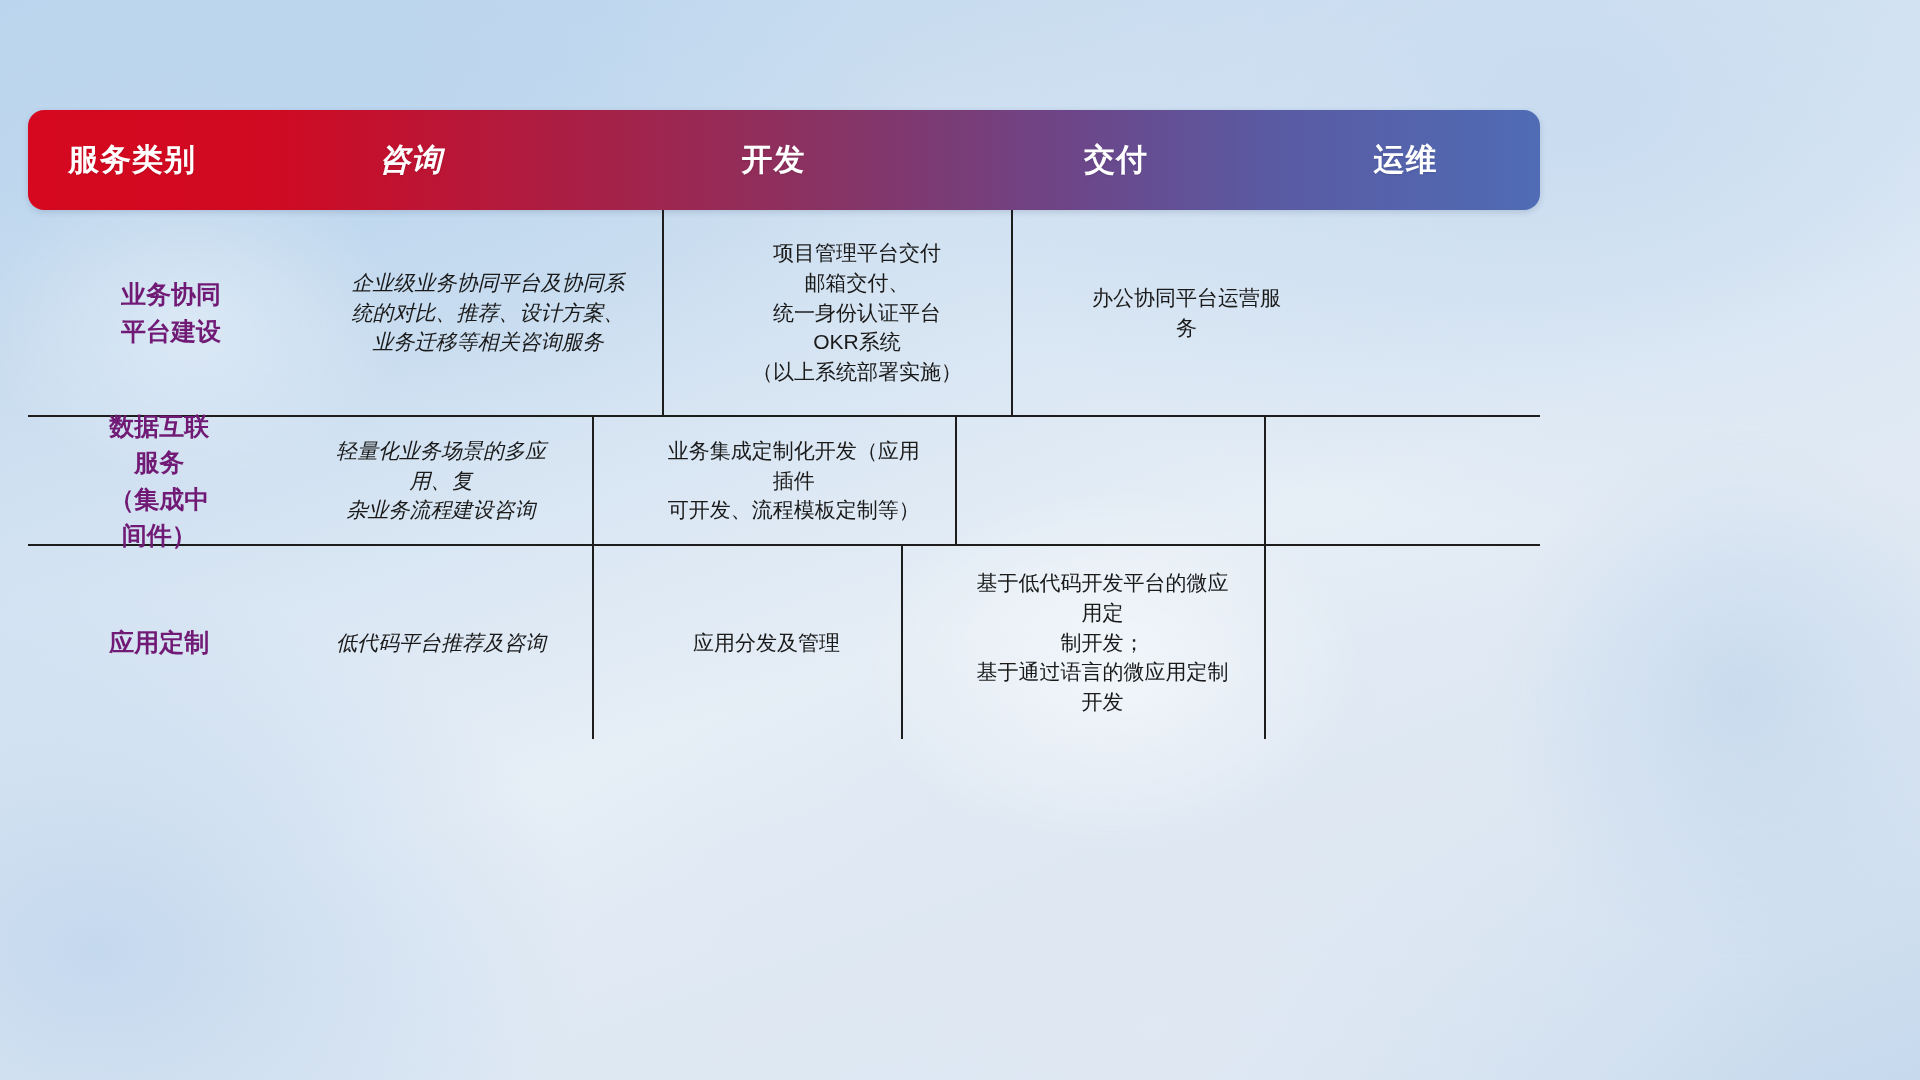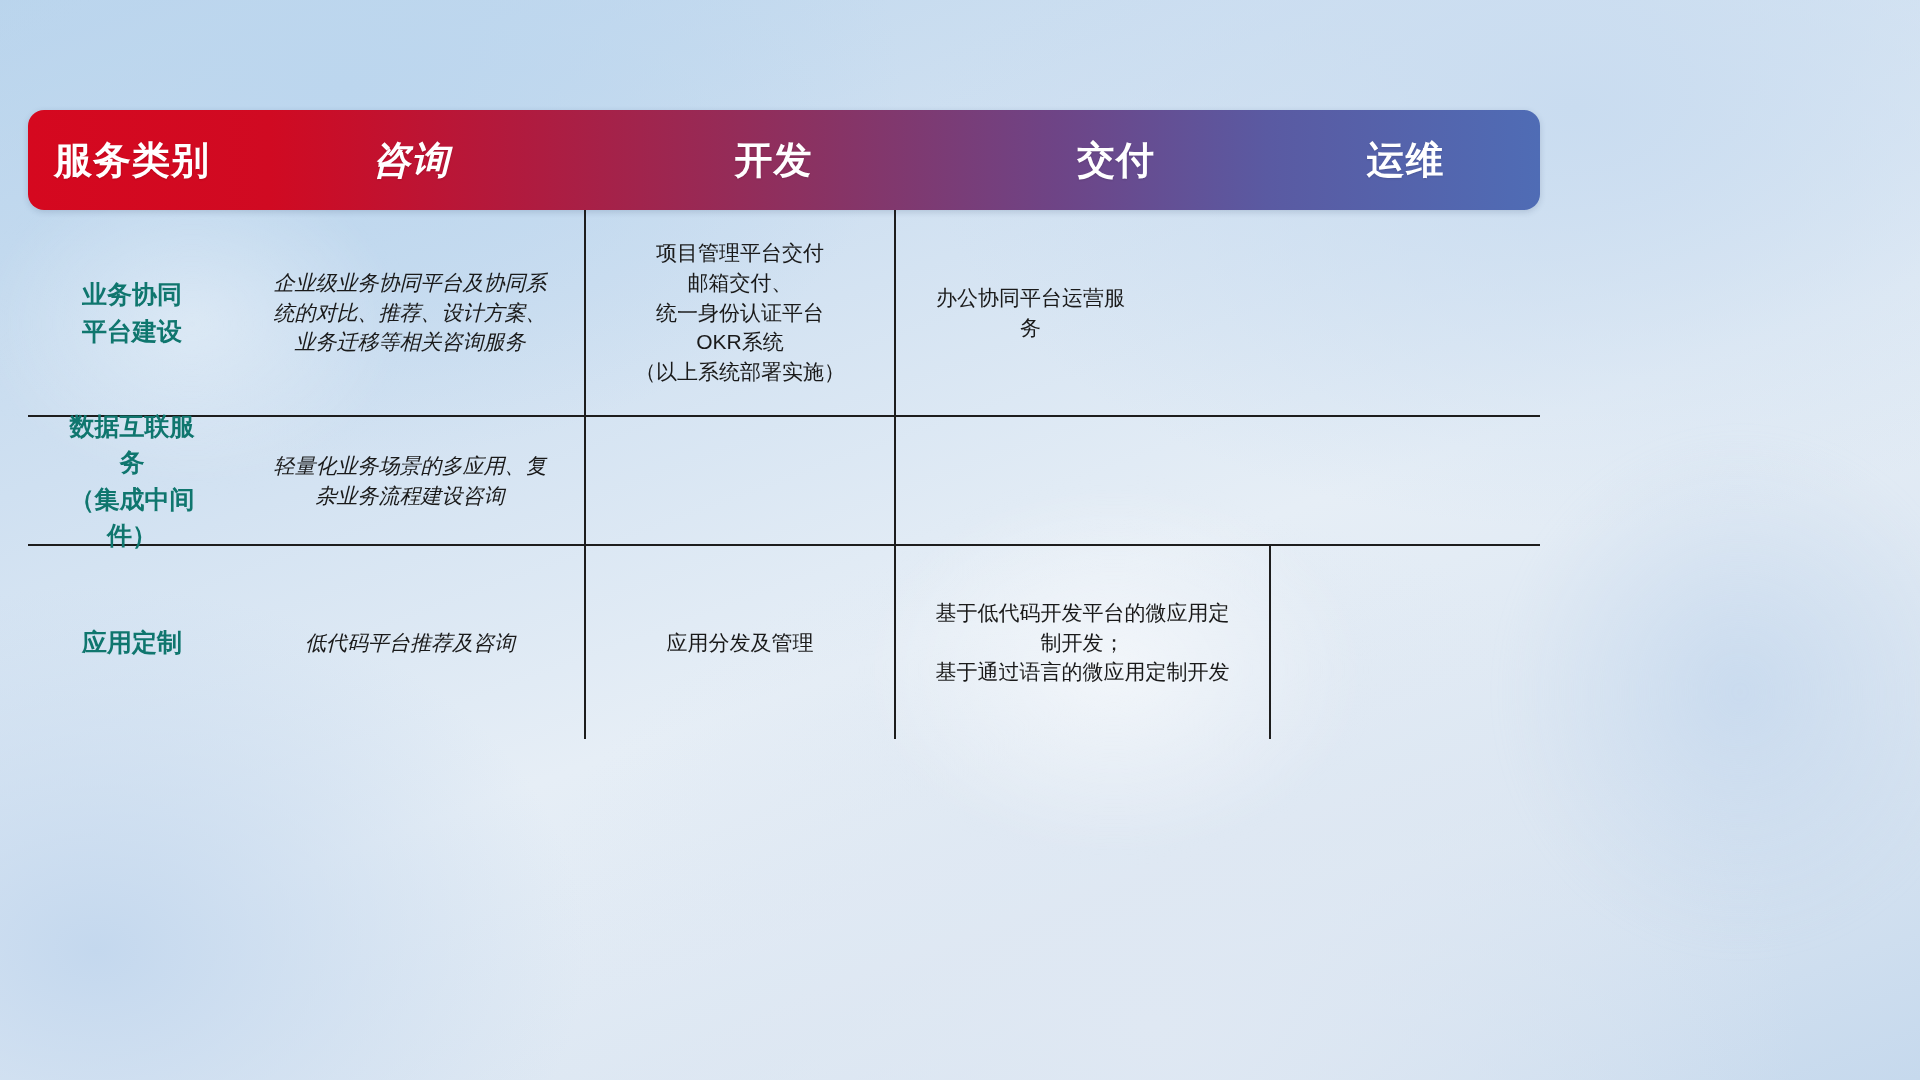--- a/index.html
+++ b/index.html
@@ -73,21 +73,21 @@
         #6e4486 68%,
         #5a5aa2 82%,
         #4f6cb5 100%);
     box-shadow: 0 2px 6px rgba(40,60,100,0.18);
   }
   .header-cell {
     display: flex;
     align-items: center;
     justify-content: center;
     color: #ffffff;
-    font-size: 38px;
+    font-size: 31px;
     font-weight: bold;
     letter-spacing: 1px;
     text-shadow: 0 1px 2px rgba(0,0,0,0.12);
     box-sizing: border-box;
   }
 
   
   .body-grid {
     border-top: 0;
   }
@@ -106,25 +106,26 @@
     box-sizing: border-box;
     display: flex;
     align-items: center;
     justify-content: center;
     text-align: center;
     padding: 6px 32px;
     font-size: 21px;
     line-height: 1.42;
     color: #1a1a1a;
     border-right: 2px solid #1d1d1d;
+    margin-left: 39px;
   }
   .cell:last-child { border-right: 0; }
   .cell.cat {
     border-right: 0;
-    color: #0f766e;
+    color: #701a75;
     font-weight: bold;
     font-size: 25px;
     line-height: 1.45;
   }
   .cell .txt { white-space: pre-line; }
 
   
   .col-0 { width: 208px; }
   .col-1 { width: 350px; font-style: italic; }
   .col-2 { width: 375px; }
@@ -185,20 +186,24 @@
 
     <div class="data-row row-2">
       <div class="cell cat col-0">
         <span class="txt">数据互联服务
 （集成中间件）</span>
       </div>
       <div class="cell col-1">
         <span class="txt">轻量化业务场景的多应用、复
 杂业务流程建设咨询</span>
       </div>
+      <div class="cell col-2">
+        <span class="txt">业务集成定制化开发（应用插件
+可开发、流程模板定制等）</span>
+      </div>
       <div class="cell col-3">
         <span class="txt"></span>
       </div>
       <div class="cell col-4">
         <span class="txt"></span>
       </div>
     </div>
 
     <div class="data-row row-3">
       <div class="cell cat col-0">

